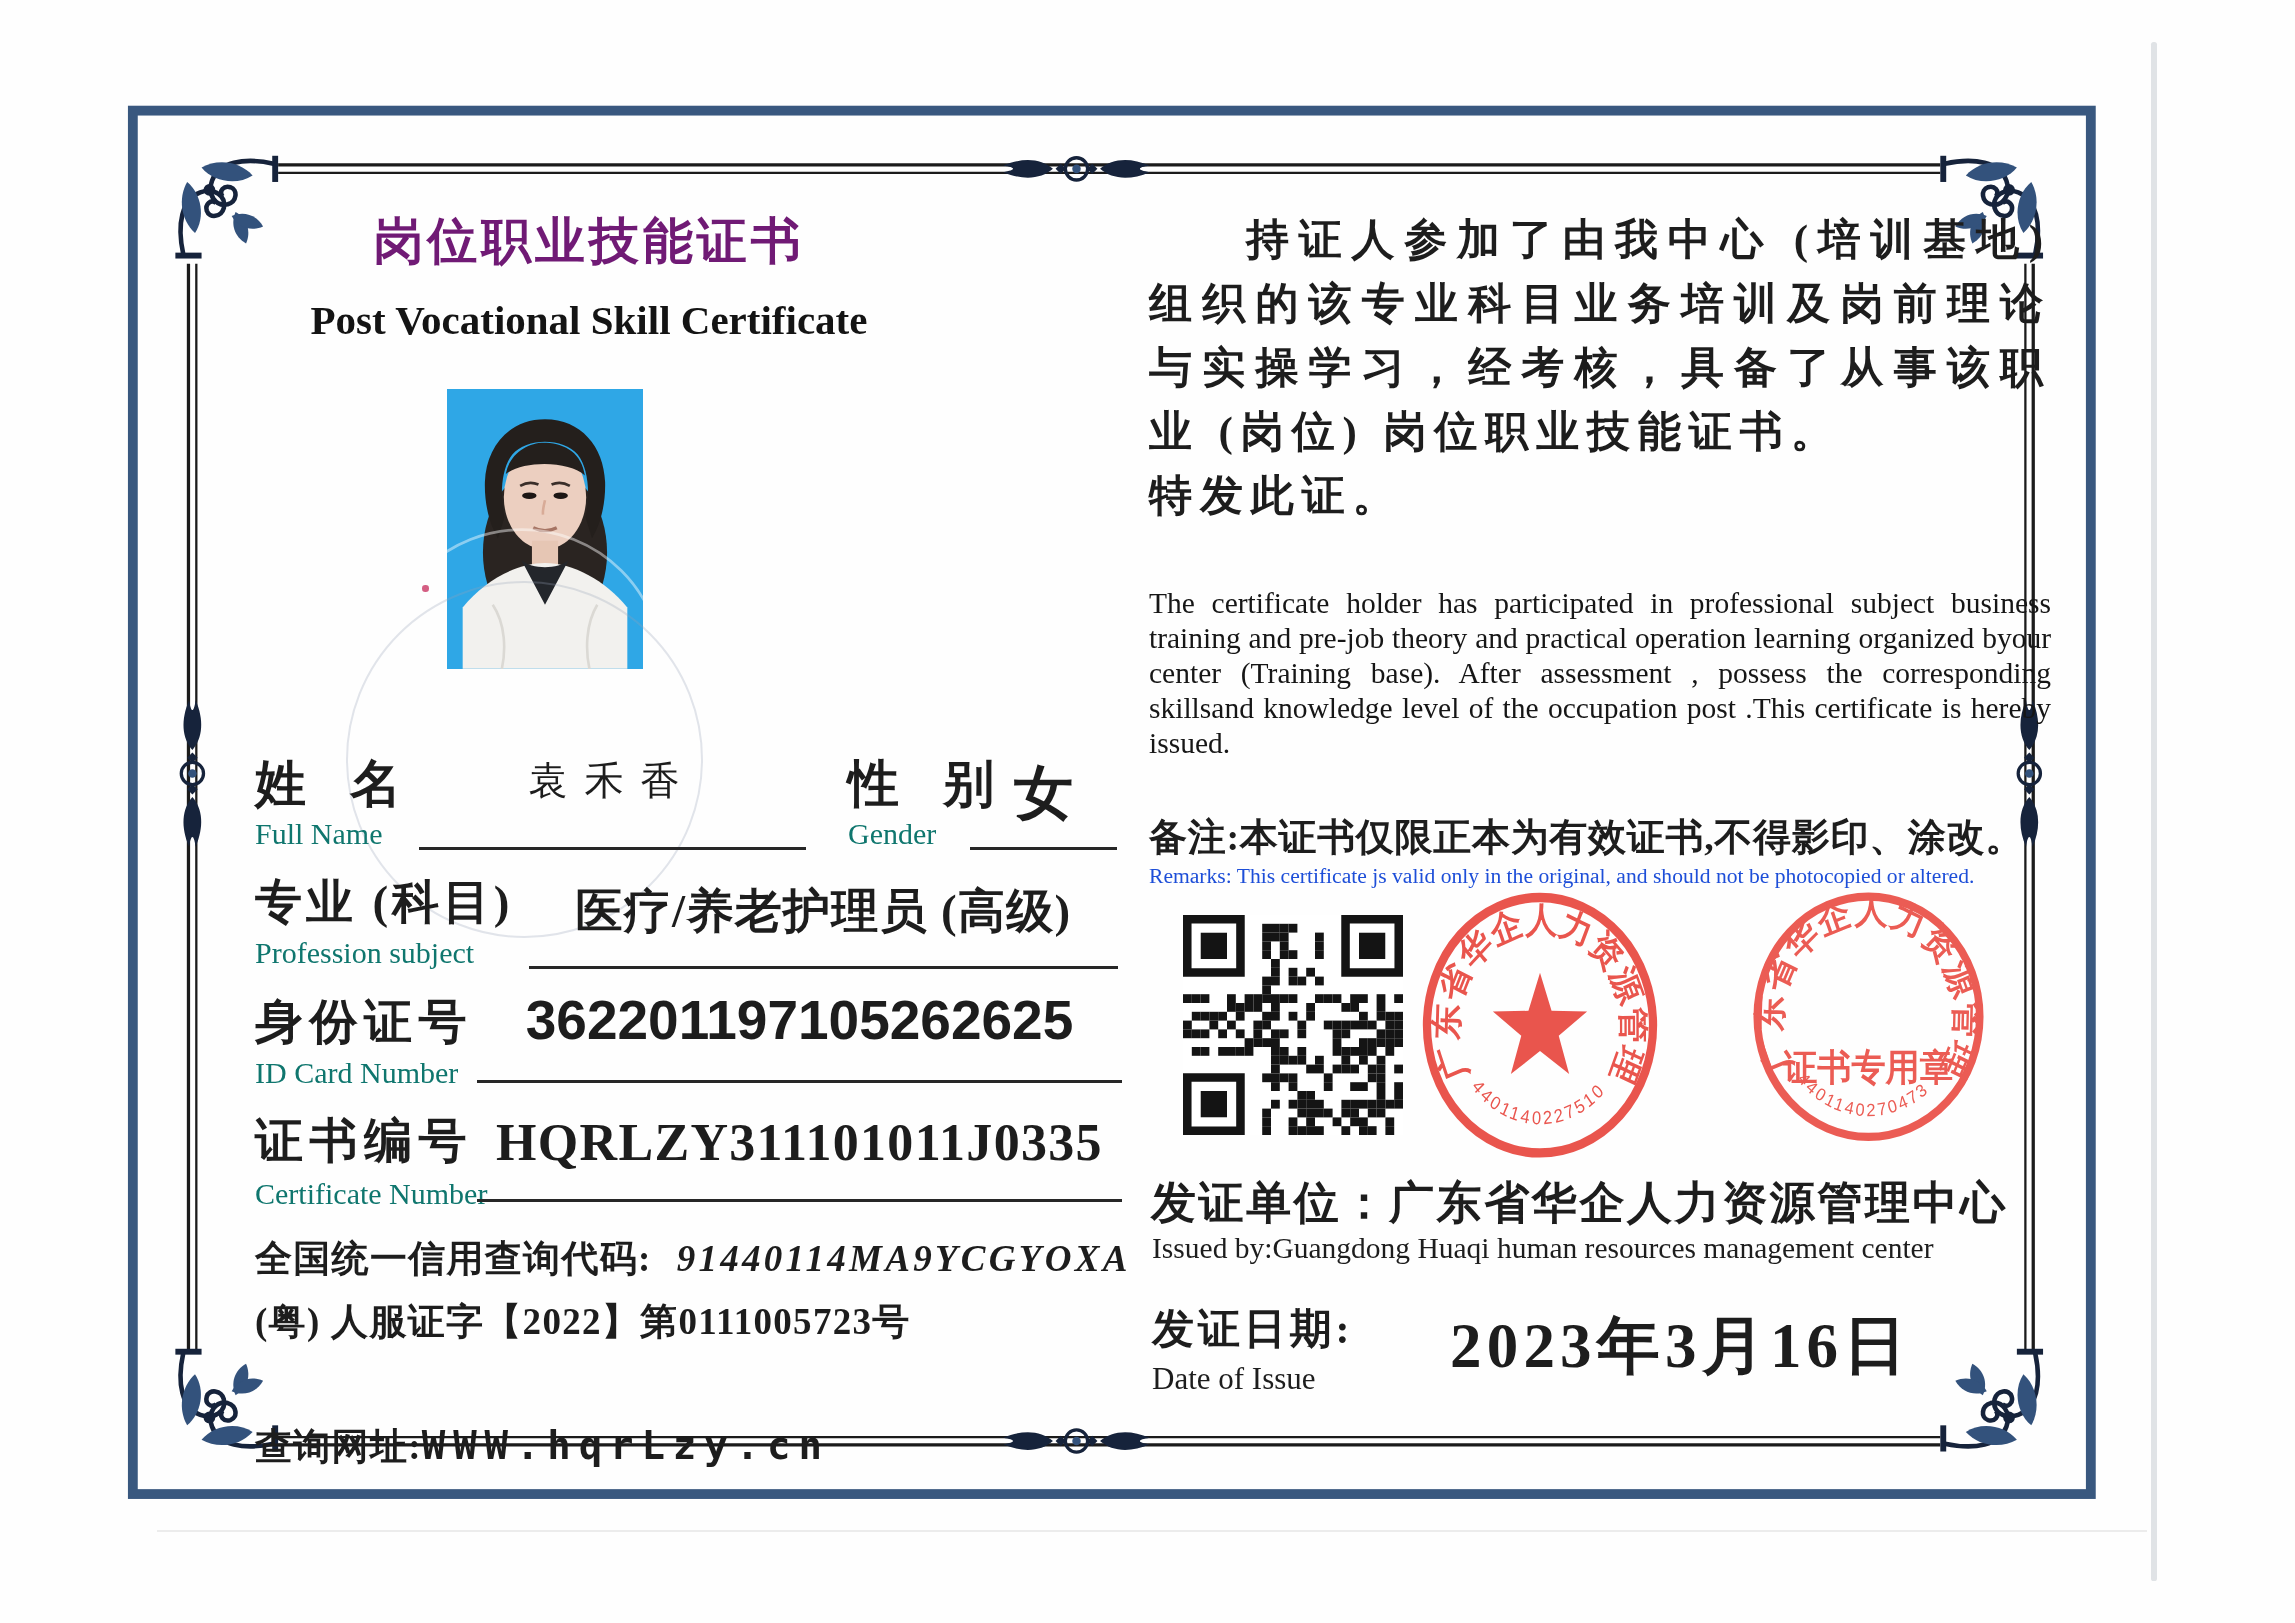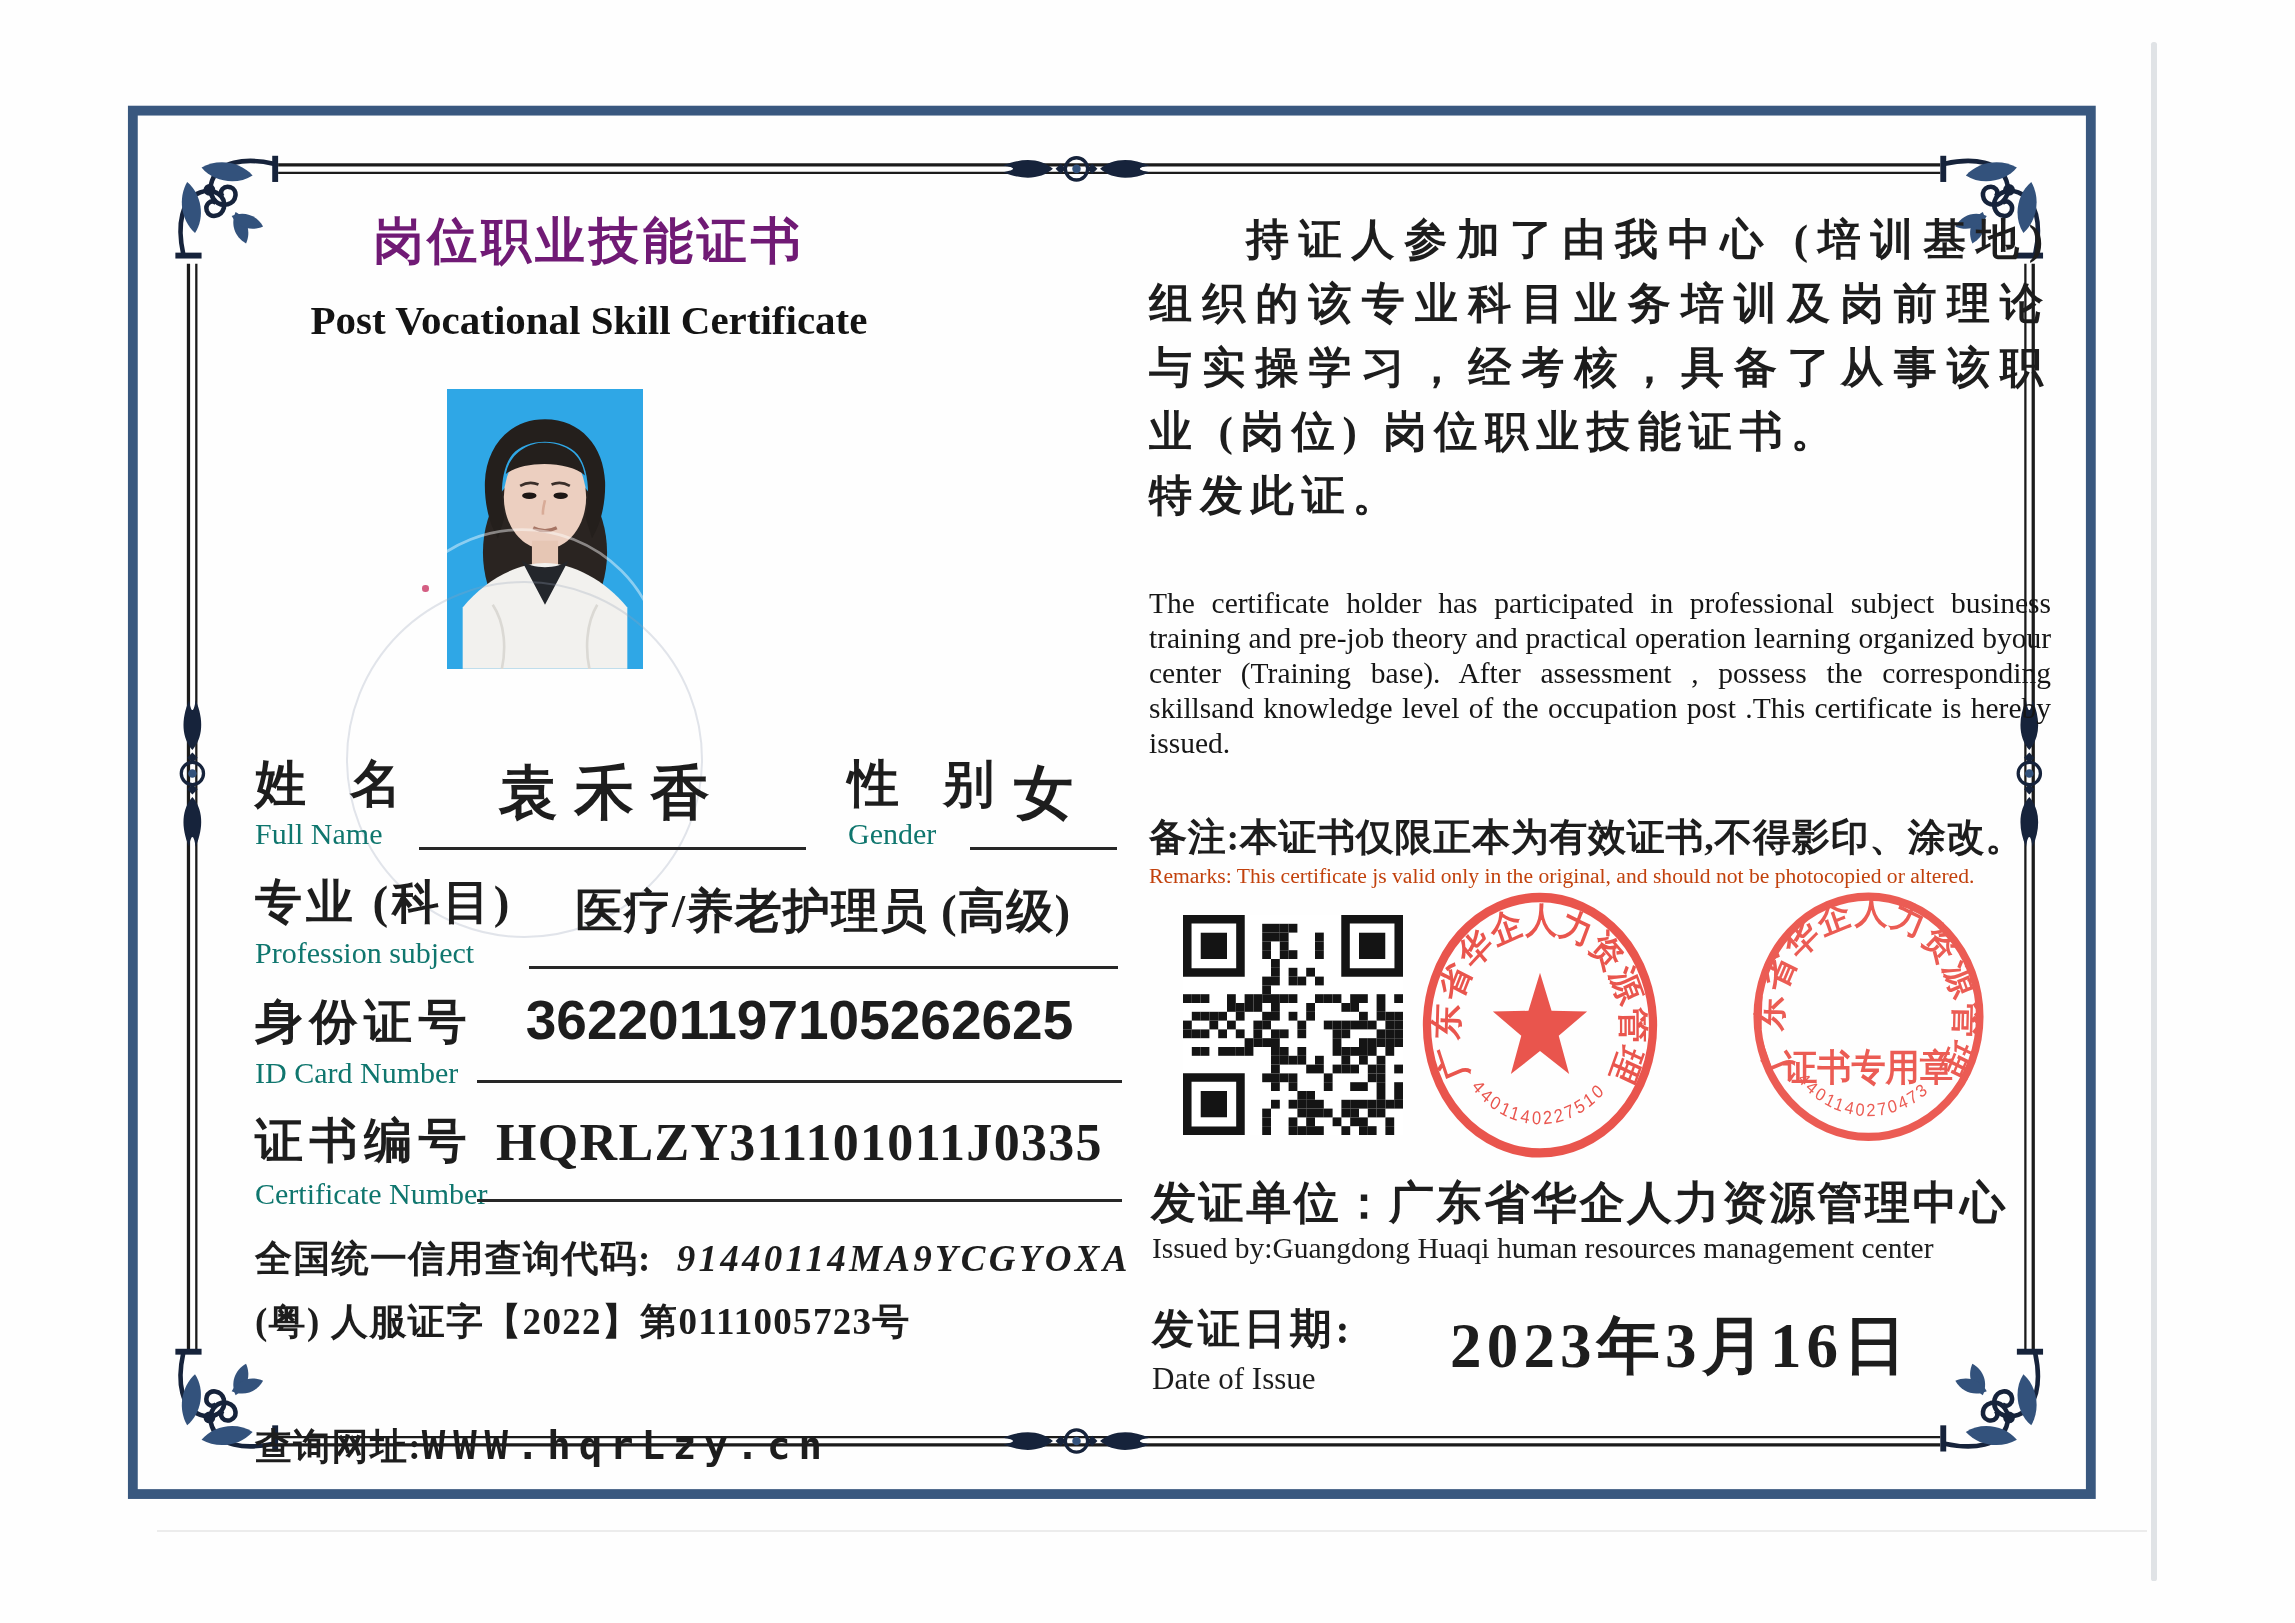--- a/index.html
+++ b/index.html
@@ -16,37 +16,37 @@
   .title-en{left:216px;top:296px;width:746px;text-align:center;font-weight:700;font-size:41px;color:#141414;}
   
   .photo{left:447px;top:389px;width:196px;height:280px;background:#2fa7e6;overflow:hidden;}
   .emboss{left:346px;top:581px;width:353px;height:353px;border:2.6px solid rgba(150,162,184,0.28);border-radius:50%;}
   .red-dot{left:422px;top:585px;width:6.5px;height:6.5px;border-radius:50%;background:rgba(198,40,90,0.75);}
   
   .lab-cn{font-size:51px;font-weight:700;letter-spacing:15.7px;white-space:nowrap;}
   .lab-cn2{font-size:46px;font-weight:700;letter-spacing:3.9px;white-space:nowrap;}
   .lab-en{font-size:30px;white-space:nowrap;color:#0f766e;}
   .uline{border-bottom:3.3px solid #272727;text-align:center;white-space:nowrap;}
-  .val-name{font-size:59px;letter-spacing:17px;font-weight:700;}
+  .val-name{font-size:39px;letter-spacing:17px;font-weight:400;}
   .val-gender{font-size:59px;font-weight:600;}
   .val-prof{font-size:47px;letter-spacing:1.3px;font-weight:600;}
   .val-id{font-family:"Liberation Sans","DejaVu Sans",sans-serif;font-weight:700;font-size:55px;letter-spacing:0;}
   .val-cert{font-weight:700;font-size:52px;letter-spacing:1.3px;}
   
   .fl{left:255px;font-size:37px;font-weight:600;letter-spacing:1.3px;white-space:nowrap;}
   .fl .code{margin-left:25px;letter-spacing:3.3px;font-weight:600;font-style:italic;}
   .fl .site{font-family:"DejaVu Sans Mono","Liberation Mono",monospace;font-size:39px;letter-spacing:7.9px;font-weight:700;}
   
   .para-cn{left:1149px;top:208px;width:902px;font-size:43px;line-height:64px;letter-spacing:7.9px;
            text-align:justify;font-weight:600;}
   .para-cn p{margin:0;}
   .para-cn p.ind{text-indent:97px;}
   .para-en{left:1149px;top:586px;width:902px;font-size:29.5px;line-height:35px;text-align:justify;color:#161616;}
   .remark-cn{left:1149px;top:812px;font-size:38px;font-weight:700;letter-spacing:0.7px;white-space:nowrap;}
-  .remark-en{left:1149px;top:864px;font-size:21.6px;white-space:nowrap;color:#c2410c;}
+  .remark-en{left:1149px;top:864px;font-size:21.6px;white-space:nowrap;color:#1d4ed8;}
   .qr{left:1183px;top:915px;width:220px;height:220px;}
   .seal{opacity:0.92;}
   .seal-star{left:1413px;top:885px;width:254px;height:283px;}
   .seal-cert{left:1742px;top:884px;width:253px;height:268px;}
   .issuer-cn{left:1151px;top:1173px;font-size:45px;font-weight:700;letter-spacing:2.6px;white-space:nowrap;}
   .issuer-en{left:1152px;top:1232px;font-size:29.5px;white-space:nowrap;}
   .date-lab-cn{left:1152px;top:1301px;font-size:42px;font-weight:700;letter-spacing:3.9px;white-space:nowrap;}
   .date-lab-en{left:1152px;top:1361px;font-size:31px;white-space:nowrap;}
   .date-val{left:1450px;top:1303px;font-size:63px;letter-spacing:5.2px;white-space:nowrap;font-weight:600;}
 </style>

